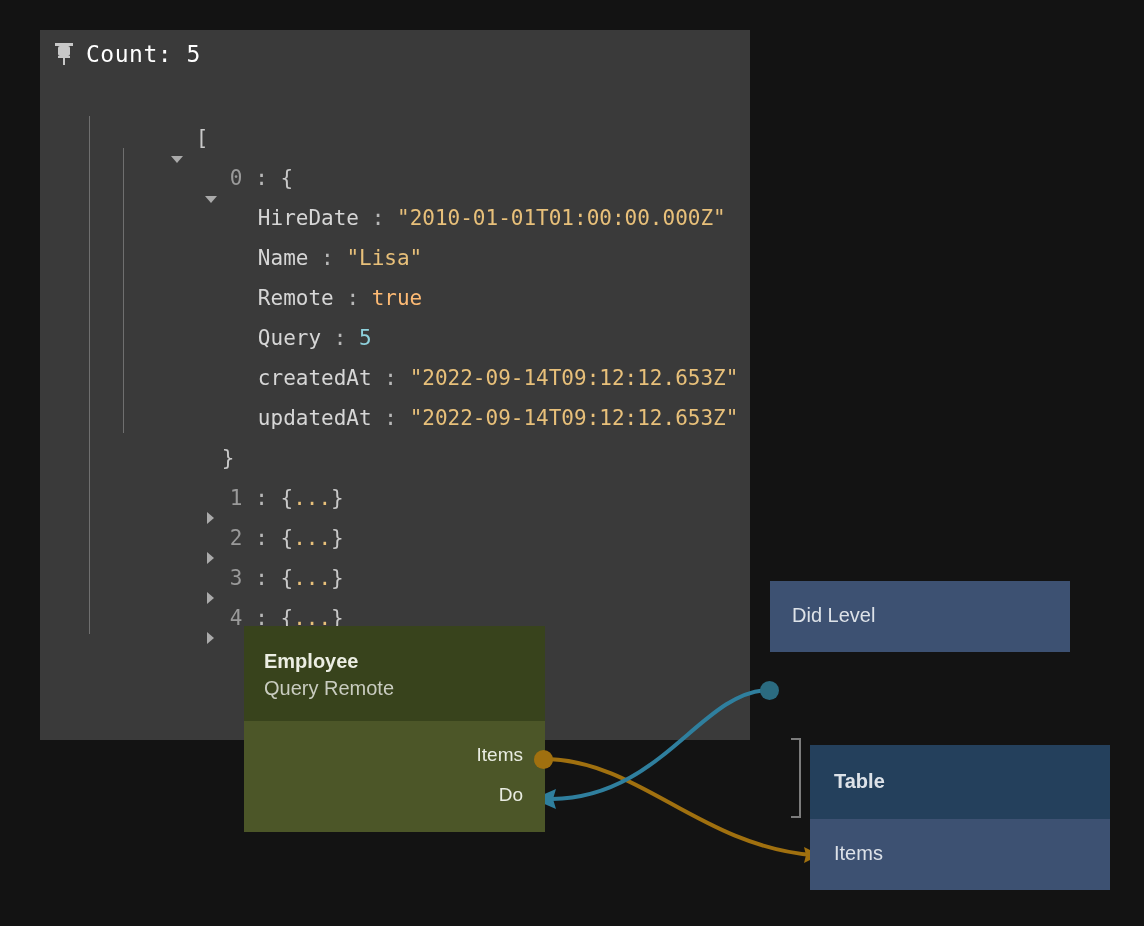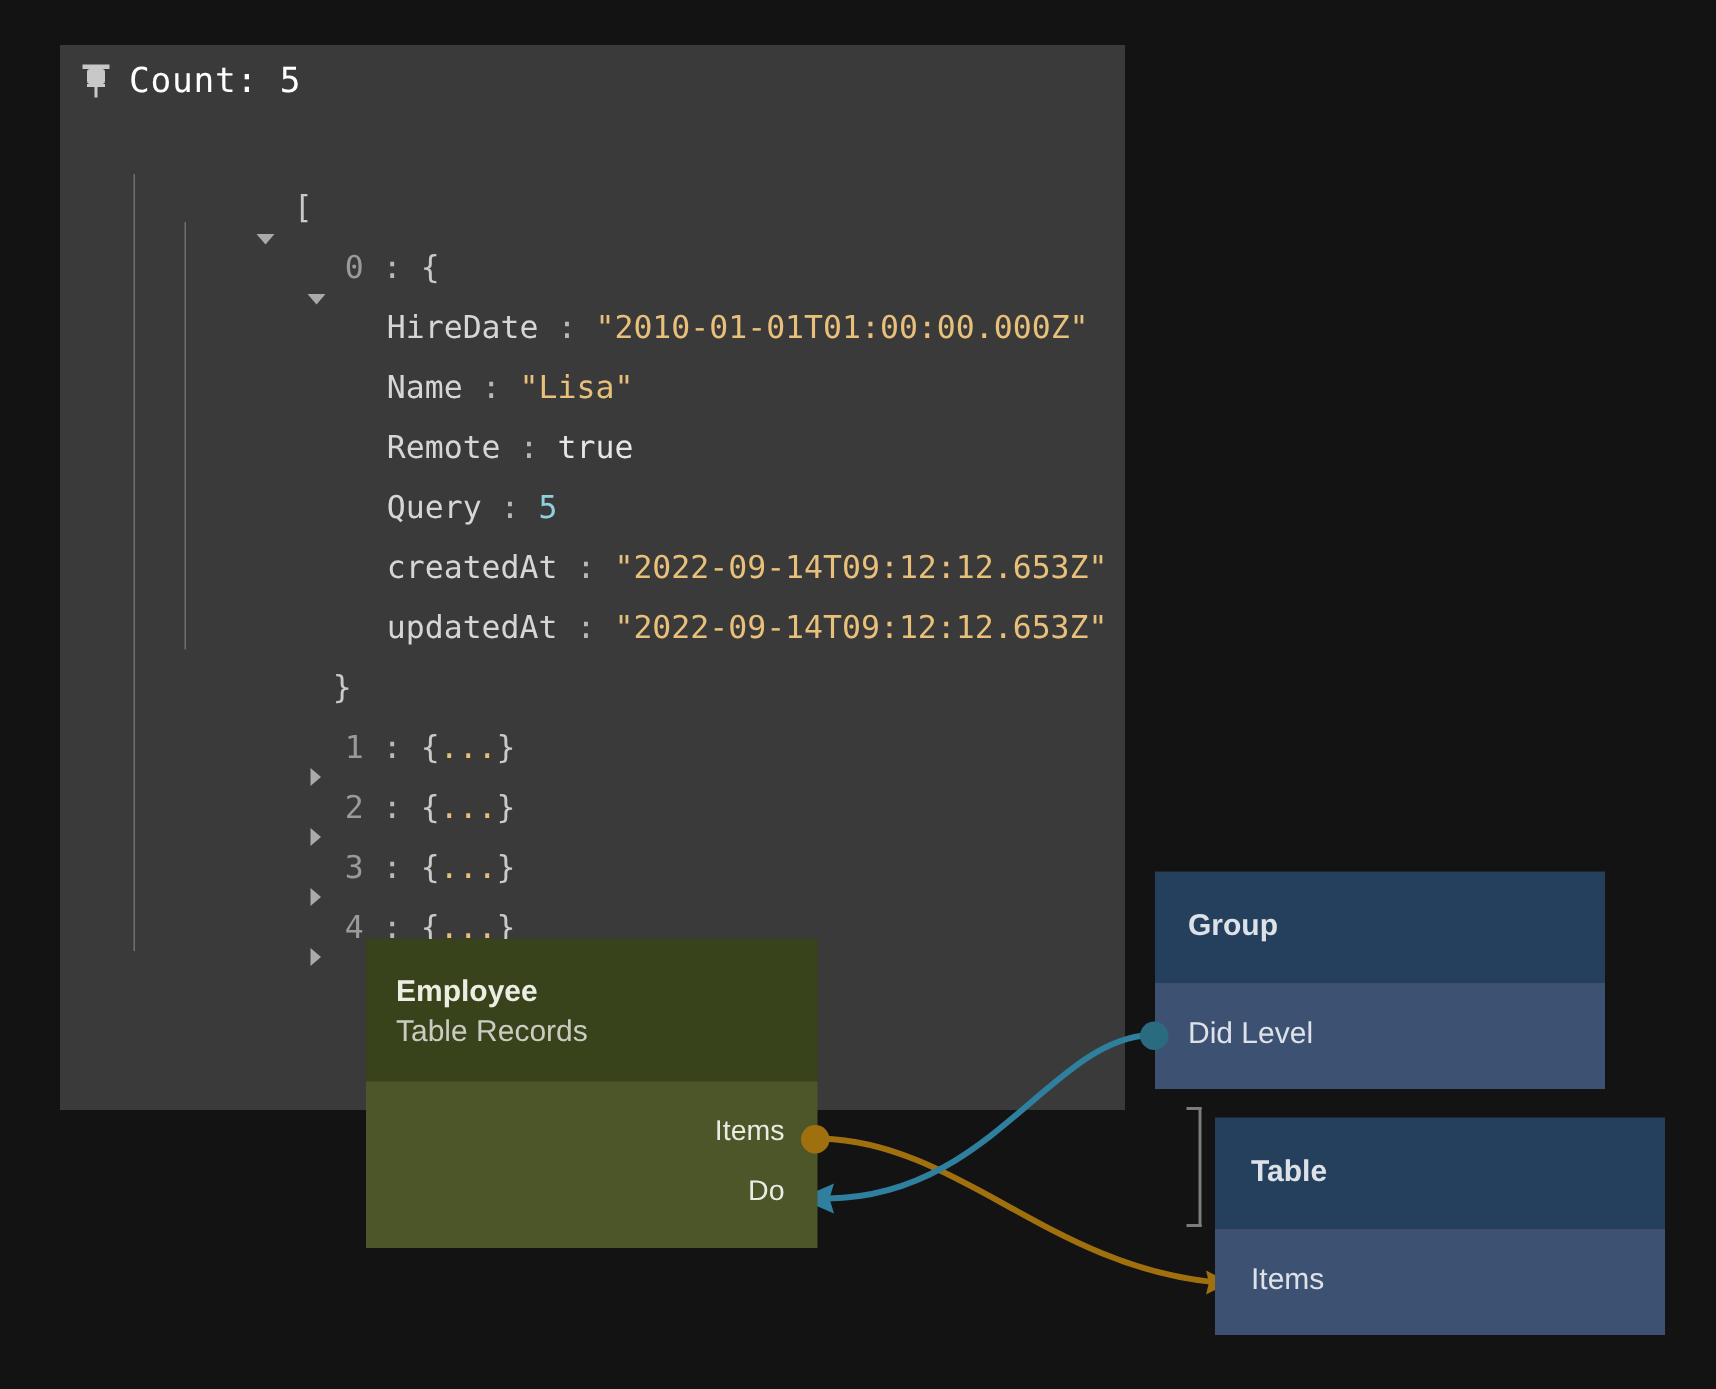--- a/index.html
+++ b/index.html
@@ -105,21 +105,21 @@
     left: 7px; top: 13px;
     border-top: 6px solid transparent;
     border-bottom: 6px solid transparent;
     border-left: 7px solid #aaaaaa;
   }
   .indent { display: inline-block; }
   .k-key   { color: #d6d6d6; }
   .k-punc  { color: #b8b8b8; }
   .k-idx   { color: #9a9a9a; }
   .k-str   { color: #e8c07a; }
-  .k-bool  { color: #e5e5e5; text-align: center; }
+  .k-bool  { color: #fdba74; text-align: center; }
   .k-num   { color: #8fd2dd; }
   .k-brace { color: #c9c9c9; }
   .k-dots  { color: #e8c07a; }
 
   .guide {
     position: absolute;
     width: 1px;
     background: #6f6f6f;
   }
 
@@ -318,43 +318,40 @@
   <path d="M 548 759 C 640 762, 700 845, 812 855" fill="none" stroke="#a0700f" stroke-width="4"></path>
   <polygon points="820,855 804,847 806,855 804,863" fill="#a0700f"></polygon>
 
   <path d="M 766 690 C 700 694, 660 798, 552 799" fill="none" stroke="#2f7f9e" stroke-width="4"></path>
   <polygon points="533,799 556,789 553,799 556,809" fill="#2f7f9e"></polygon>
 </svg>
 
 <div class="node" id="node-employee">
   <div class="node-header">
     <div class="node-title">Employee</div>
-    <div class="node-subtitle">Table Records</div>
+    <div class="node-subtitle">Query Remote</div>
   </div>
   <div class="node-body">
     <div class="port-row" id="port-items-emp">
       <span>Items</span>
     </div>
     <div class="port-row" id="port-do-emp">
       <span>Do</span>
     </div>
   </div>
 </div>
 <span class="port-dot" style="left:534px; top:750px; background:#a0700f;"></span>
 
 <div id="group-bracket">
   <span class="v"></span>
     <span class="t"></span>
     <span class="b"></span>
 </div>
 
 <div class="node" id="node-group">
-  <div class="node-header">
-    <div class="node-title">Group</div>
-  </div>
   <div class="node-body">
     <div class="port-label">Did Level</div>
   </div>
 </div>
 <span class="port-dot" style="left:760px; top:681px; background:#2b6b80;"></span>
 
 <div class="node" id="node-table">
   <div class="node-header">
     <div class="node-title">Table</div>
   </div>

